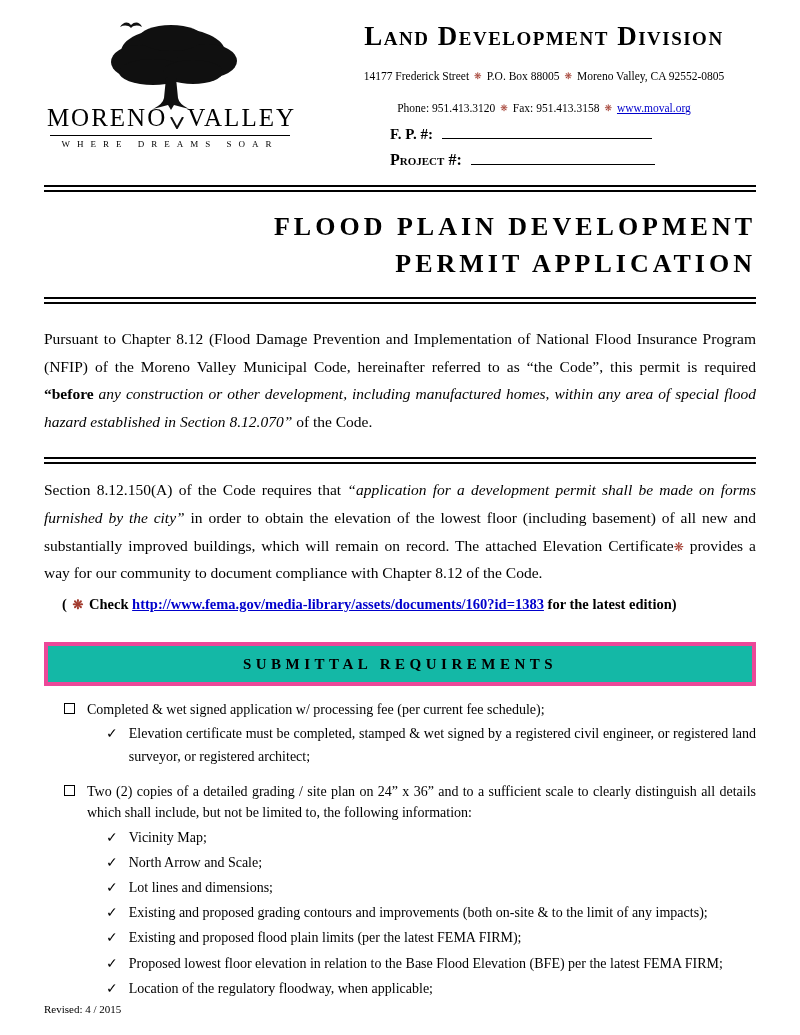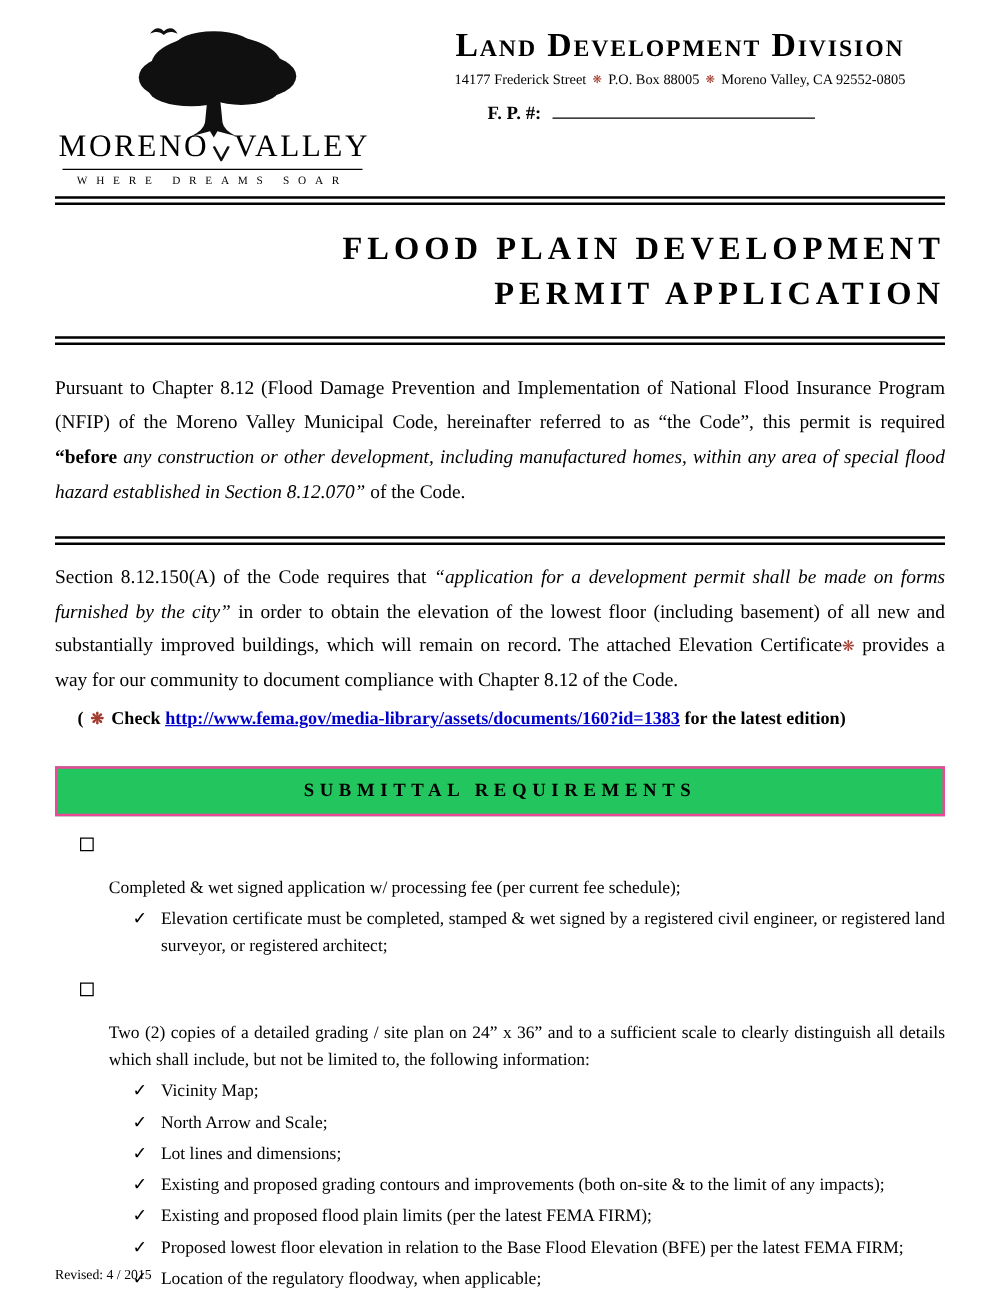--- a/index.html
+++ b/index.html
@@ -15,21 +15,21 @@
   .tree { display:block; margin:0 auto; }
   .logo-name { display:flex; justify-content:flex-end; align-items:flex-end; gap:3px;
                font-size:25px; letter-spacing:2px; margin-top:-8px; white-space:nowrap; }
   .vnotch { margin-bottom:3px; }
   .logo-rule { border-top:1px solid #000; margin:3px 6px 0 6px; }
   .logo-tagline { font-size:9px; letter-spacing:7px; margin-top:3px; white-space:nowrap; }
 
   .hdr-right { flex:1; padding-left:36px; text-align:center; padding-top:8px; }
   .division { font-variant:small-caps; font-weight:700; font-size:27px;
               letter-spacing:1.5px; line-height:1.05; white-space:nowrap; }
-  .addr { font-size:11.5px; margin-top:8px; white-space:nowrap; }
+  .addr { font-size:11.5px; margin-top:20px; white-space:nowrap; }
   .sep { color:#a23c2f; font-size:9px; vertical-align:1px; margin:0 5px; }
   .link { color:#0000cc; text-decoration:underline; cursor:pointer; }
 
   .fp-block { text-align:left; margin:12px 0 0 58px; }
   .fp-row { margin-bottom:8px; font-weight:700; font-size:15px; }
   .sc { font-variant:small-caps; font-size:16px; }
   .blank { display:inline-block; border-bottom:1.5px solid #000; height:13px; margin-left:9px; }
   .blank-fp { width:210px; }
   .blank-proj { width:184px; }
 
@@ -46,36 +46,36 @@
   .i  { font-style:italic; }
   .bi { font-weight:700; }
   .ast { color:#a23c2f; font-size:12px; }
 
   .sec-heading { margin-top:23px; font-size:15.5px; font-weight:700; text-decoration:underline; }
   .para-2 { margin-top:12px; }
   .note { margin:9px 0 0 18px; font-weight:700; font-size:14.5px; }
   .note .ast { font-size:13px; margin:0 2px; }
 
   
-  .sub-box { margin-top:29px; border:2px solid #ec4899; background:#22c55e;
+  .sub-box { margin-top:29px; border:4px solid #ec4899; background:#14b8a6;
              padding:10px 0 9px; text-align:center; font-size:15px; font-weight:700;
              letter-spacing:4.5px; }
 
   
   .list { margin-top:8px; font-size:14px; }
   .chk-row { display:flex; margin:13px 0 0 20px; line-height:1.55; }
   .chk-box { width:11px; height:11px; border:1.4px solid #000; margin:4px 12px 0 0; flex:none; cursor:pointer; }
-  .chk-text { flex:1;margin-top:34px; }
+  .chk-text { flex:1; }
   .sub-row { display:flex; margin:3px 0 0 62px; line-height:1.58; }
   .check { flex:none; margin-right:11px; font-size:14px; }
   .sub-text { flex:1; }
   .sub-just { text-align:justify; }
 
   
-  .footer { position:absolute; left:44px; right:44px; bottom:9px;
+  .footer { position:absolute; left:44px; right:44px; bottom:20px;
             display:flex; justify-content:space-between; font-size:11px; }
 </style>
 </head>
 <body>
 
 <div class="page">
 
   <header class="hdr">
 
     <div class="logo">
@@ -100,23 +100,25 @@
         </div>
       <div class="logo-rule"></div>
       <div class="logo-tagline">WHERE DREAMS SOAR</div>
     </div>
 
     <div class="hdr-right">
       <div class="division">Land Development Division</div>
 
       <div class="addr"><span>14177 Frederick Street</span><span class="sep">❋</span><span>P.O. Box 88005</span><span class="sep">❋</span><span>Moreno Valley, CA 92552-0805</span></div>
 
+      <div class="addr"><span>Phone: 951.413.3120</span><span class="sep">❋</span><span>Fax: 951.413.3158</span><span class="sep">❋</span><a class="link">www.moval.org</a></div>
 
       <div class="fp-block">
         <div class="fp-row"><span>F. P. #:</span><span class="blank blank-fp"></span></div>
+        <div class="fp-row"><span class="sc">Project #:</span><span class="blank blank-proj"></span></div>
       </div>
     </div>
   </header>
 
   <div class="rule rule-1"></div>
 
   <h1 class="doc-title">
     <span style="display:block">FLOOD PLAIN DEVELOPMENT</span>
     <span style="display:block">PERMIT APPLICATION</span>
   </h1>

